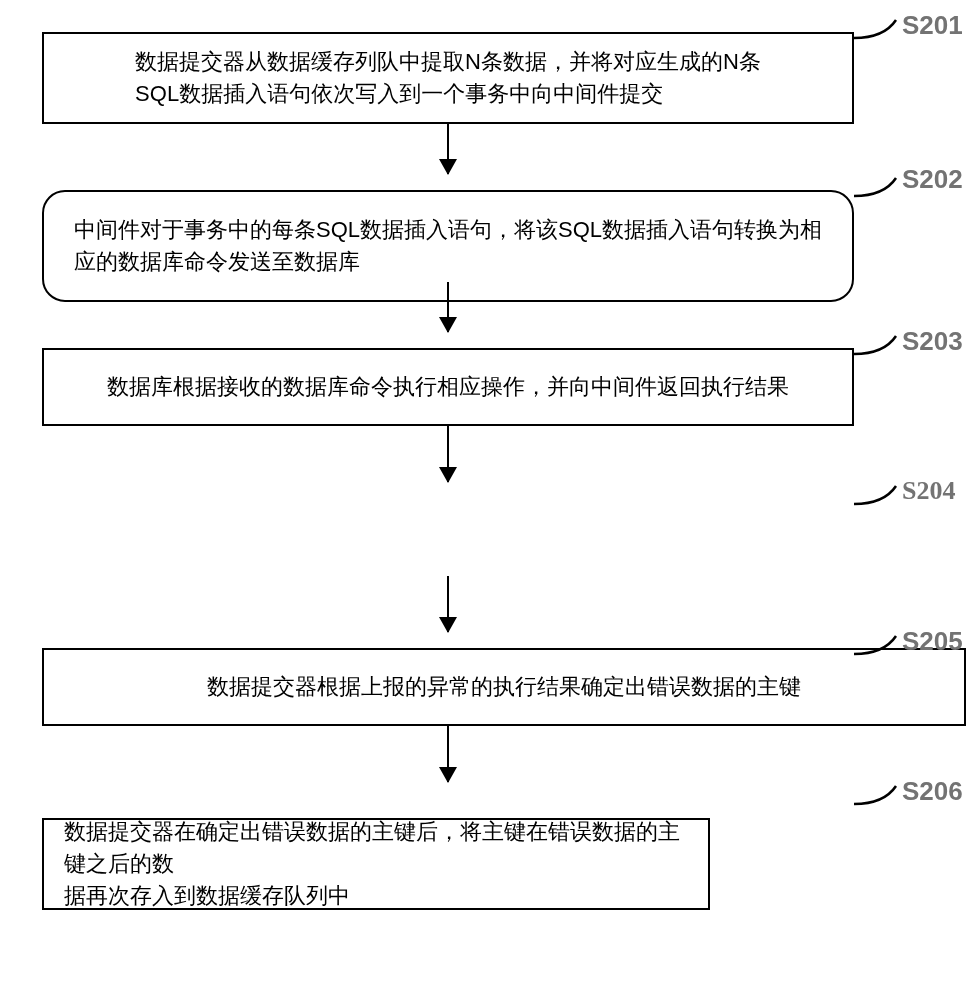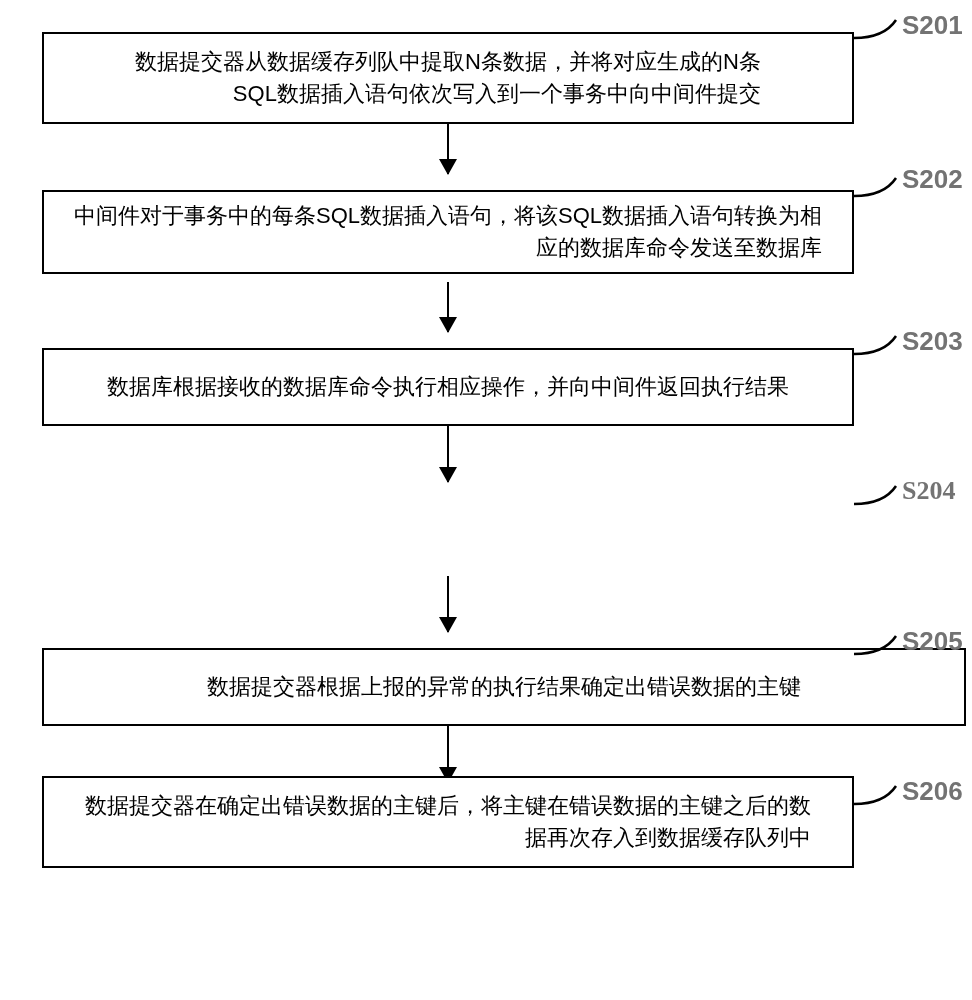--- a/index.html
+++ b/index.html
@@ -13,21 +13,21 @@
     width: 972px;
     height: 1000px;
   }
   .step-box {
     position: absolute;
     border: 2px solid #000;
     box-sizing: border-box;
     display: flex;
     align-items: center;
     justify-content: center;
-    text-align: right;
+    text-align: left;
     padding: 8px 20px;
     font-size: 22px;
     line-height: 1.45;
     background: #fff;
   }
   .step-label {
     position: absolute;
     font-size: 26px;
     font-weight: bold;
     color: #737373;
@@ -68,21 +68,21 @@
   <div class="step-box" style="left:42px; top:32px; width:812px; height:92px;">
     <span>数据提交器从数据缓存列队中提取N条数据，并将对应生成的N条<br>SQL数据插入语句依次写入到一个事务中向中间件提交</span>
   </div>
   <svg class="leader" style="left:854px; top:18px; width:60px; height:30px;">
     <path d="M0 20 Q30 20 42 2"></path>
   </svg>
   <div class="step-label" style="left:902px; top:10px;">S201</div>
 
   <div class="arrow" style="top:124px; height:50px; left:448px;"></div>
 
-  <div class="step-box" style="left:42px; top:190px; width:812px; height:84px;">
+  <div class="step-box" style="left:42px; top:190px; width:812px; height:112px;border-radius:23px;">
     <span>中间件对于事务中的每条SQL数据插入语句，将该SQL数据插入语句转换为相<br>应的数据库命令发送至数据库</span>
   </div>
   <svg class="leader" style="left:854px; top:176px; width:60px; height:30px;">
     <path d="M0 20 Q30 20 42 2"></path>
   </svg>
   <div class="step-label" style="left:902px; top:164px;">S202</div>
 
   <div class="arrow" style="top:282px; height:50px; left:448px;"></div>
 
   <div class="step-box" style="left:42px; top:348px; width:812px; height:78px;">
@@ -105,21 +105,21 @@
   <div class="step-box" style="left:42px; top:648px; width:924px; height:78px;">
     <span>数据提交器根据上报的异常的执行结果确定出错误数据的主键</span>
   </div>
   <svg class="leader" style="left:854px; top:634px; width:60px; height:30px;">
     <path d="M0 20 Q30 20 42 2"></path>
   </svg>
   <div class="step-label" style="left:902px; top:626px;">S205</div>
 
   <div class="arrow" style="top:726px; height:56px; left:448px;"></div>
 
-  <div class="step-box" style="left:42px; top:776px; width:812px; height:92px;">
+  <div class="step-box" style="left:42px; top:818px; width:668px; height:92px;">
     <span>数据提交器在确定出错误数据的主键后，将主键在错误数据的主键之后的数<br>据再次存入到数据缓存队列中</span>
   </div>
   <svg class="leader" style="left:854px; top:784px; width:60px; height:30px;">
     <path d="M0 20 Q30 20 42 2"></path>
   </svg>
   <div class="step-label" style="left:902px; top:776px;">S206</div>
 
 </div>
 
 </body></html>

